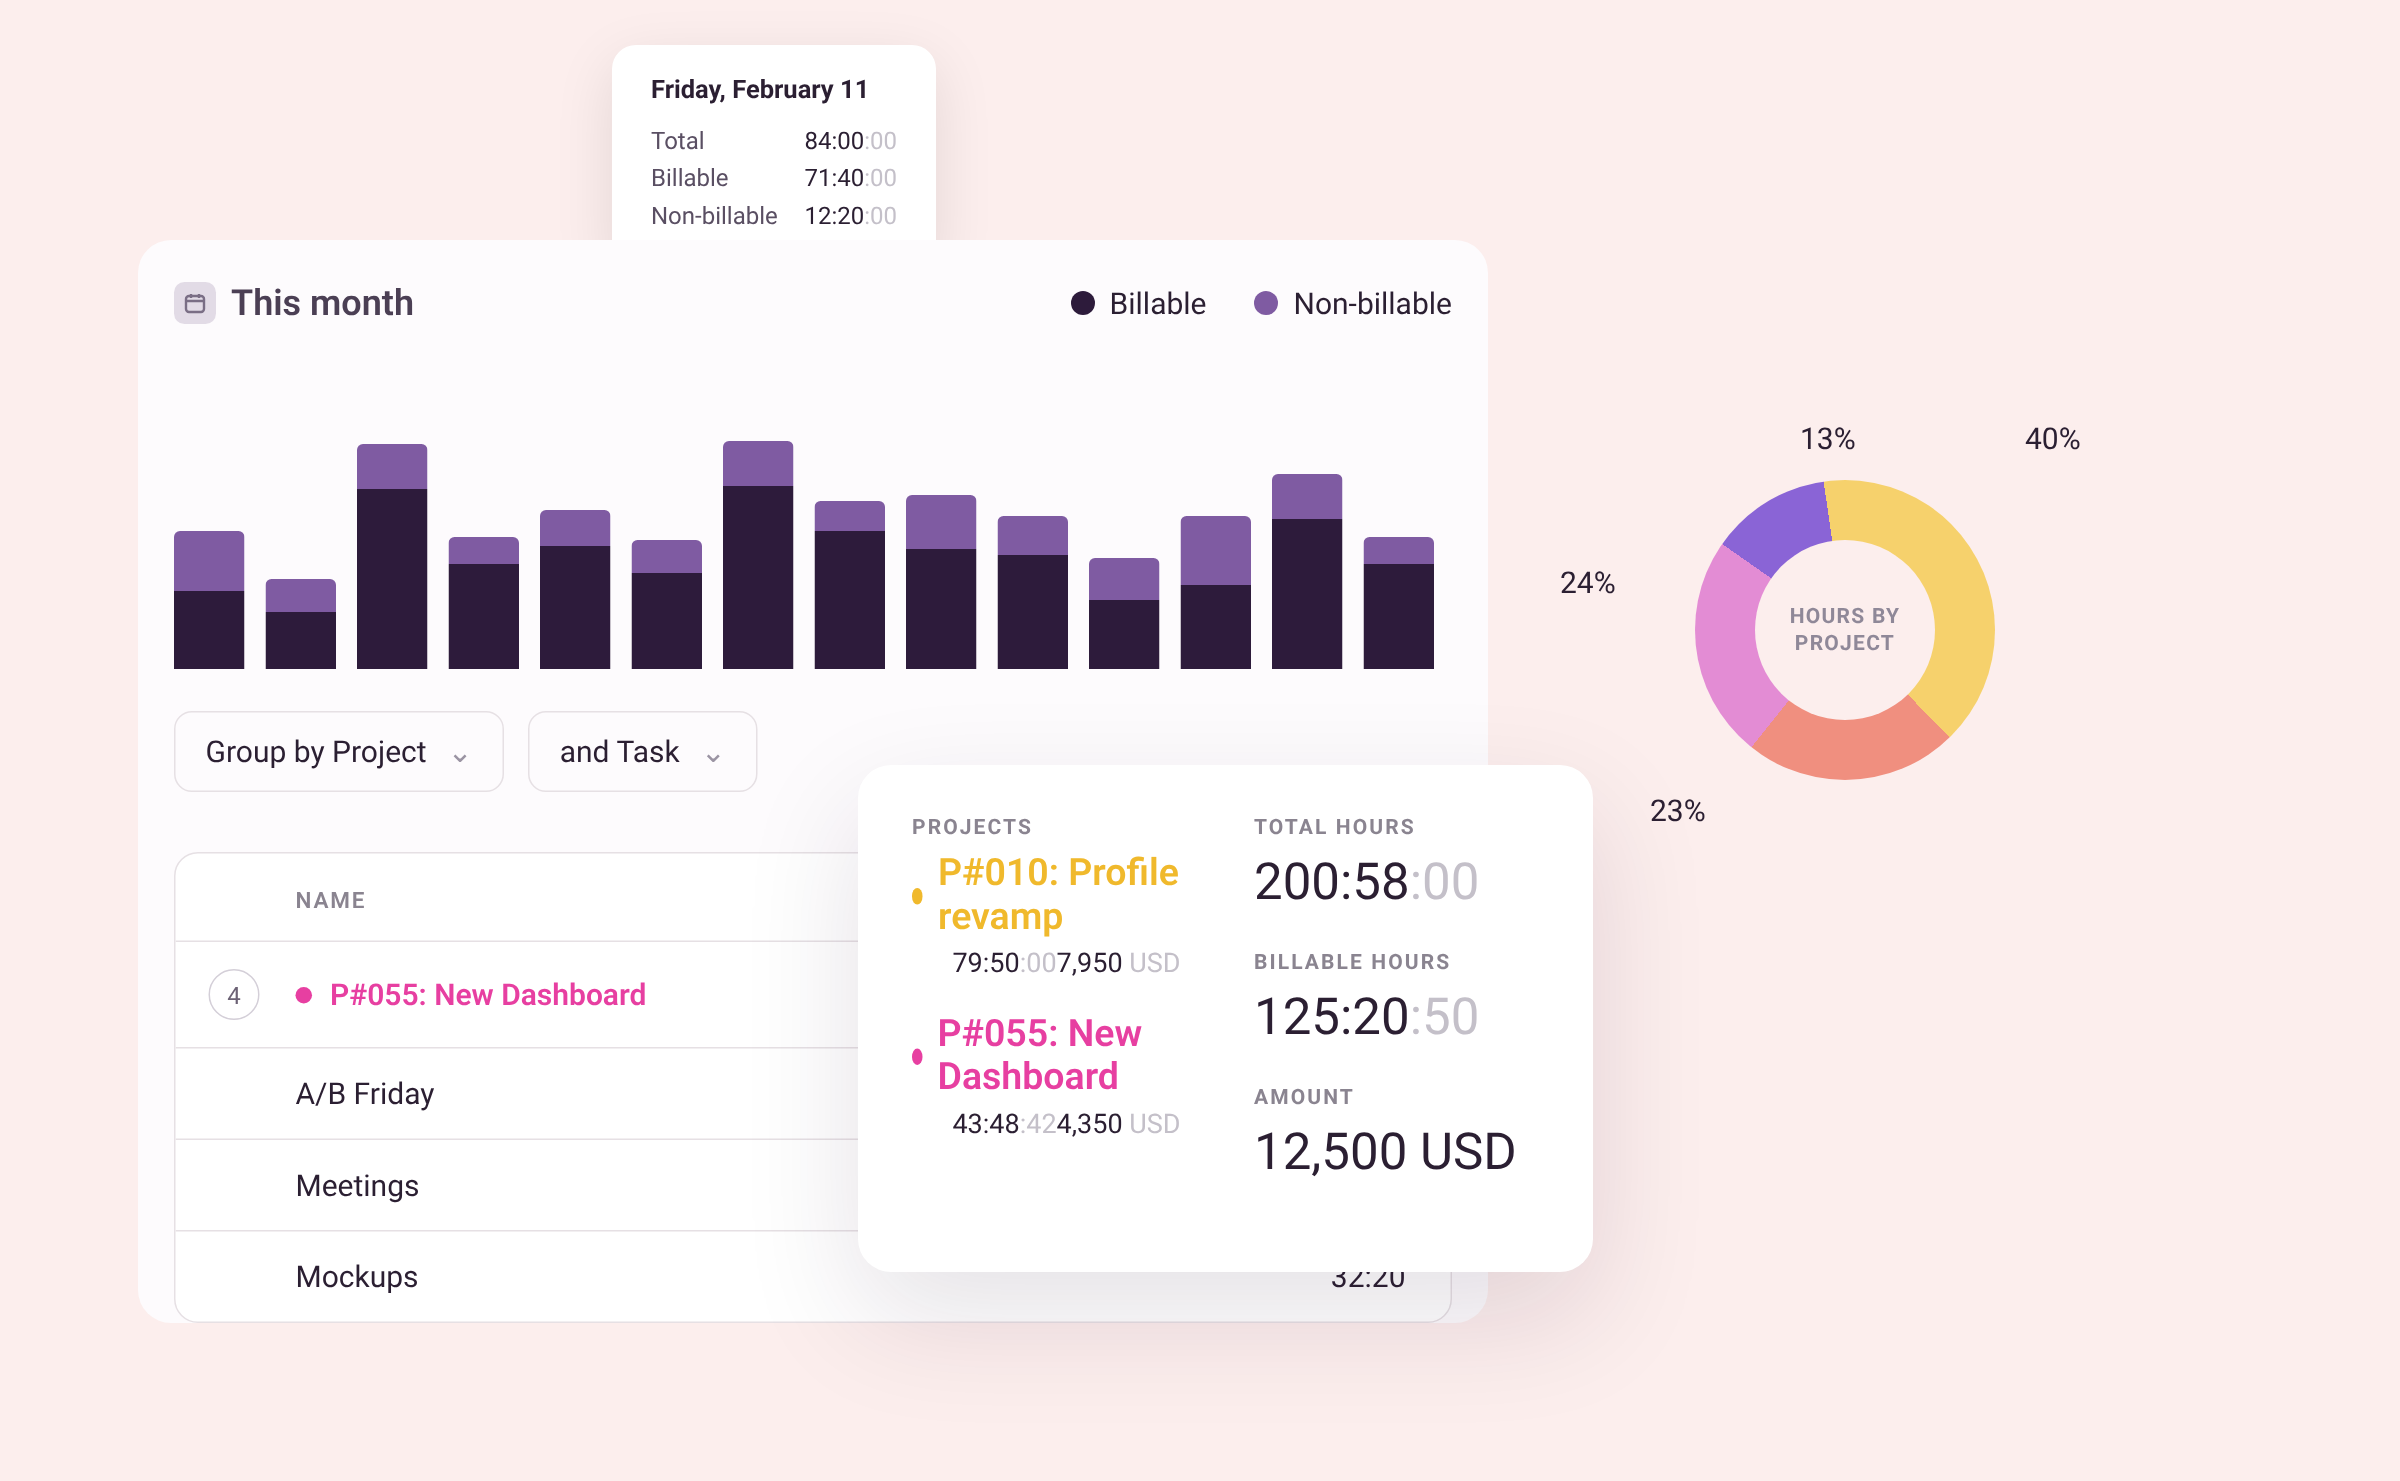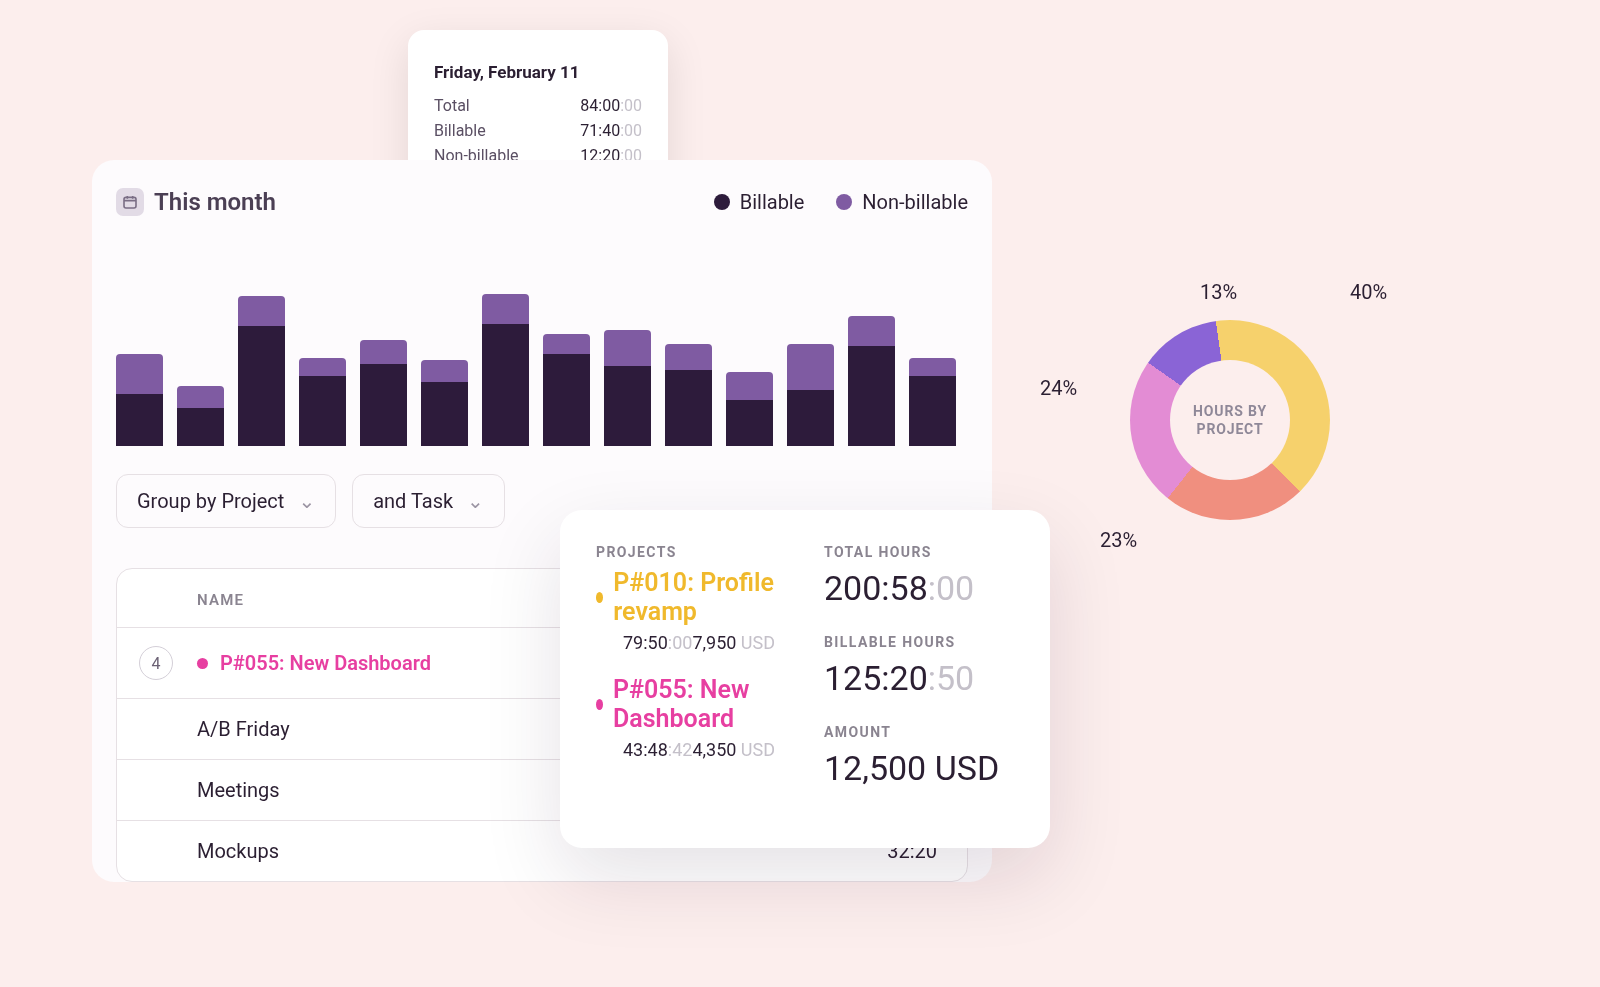--- a/index.html
+++ b/index.html
@@ -46,29 +46,29 @@
 .thead{display:flex;font-size:15px;letter-spacing:.08em;color:var(--muted);padding:22px 30px 18px 80px;font-weight:600}
 .thead .c1{flex:1}
 .trow{display:flex;align-items:center;padding:18px 30px 18px 22px;border-top:1px solid var(--border);font-size:20px;color:var(--text)}
 .trow .count{width:34px;height:34px;border:1.5px solid #d4cfd8;border-radius:50%;display:flex;align-items:center;justify-content:center;font-size:16px;color:#6c6275;margin-right:24px;flex-shrink:0}
 .trow .spacer{width:58px;flex-shrink:0}
 .trow .name{flex:1;display:flex;align-items:center;gap:12px}
 .trow .pdot{width:11px;height:11px;border-radius:50%;flex-shrink:0}
 .trow .dur{font-variant-numeric:tabular-nums}
 
 
-.tooltip{position:absolute;left:408px;top:30px;background:var(--card);border-radius:16px;box-shadow:0 12px 40px rgba(0,0,0,.1);padding:32px 26px;width:260px}
+.tooltip{position:absolute;left:408px;top:30px;background:var(--card);border-radius:16px;box-shadow:0 12px 40px rgba(0,0,0,.1);padding:20px 26px;width:216px}
 .tooltip::after{content:"";position:absolute;bottom:-9px;left:50%;transform:translateX(-50%);width:0;height:0;border-left:10px solid transparent;border-right:10px solid transparent;border-top:10px solid var(--card)}
 .tt-title{font-weight:700;font-size:17px;margin-bottom:14px;color:var(--text)}
 .tt-row{display:flex;justify-content:space-between;font-size:16px;color:#5a4f63;margin:6px 0}
 .tt-row .val{font-variant-numeric:tabular-nums;color:var(--text)}
 .tt-sec{color:var(--mutedL)}
 
 
-.stats{position:absolute;left:560px;top:510px;width:490px;background:var(--card);border-radius:22px;box-shadow:0 30px 80px rgba(40,20,50,.12);padding:34px 36px;display:flex;gap:44px}
+.stats{position:absolute;left:572px;top:510px;width:490px;background:var(--card);border-radius:22px;box-shadow:0 30px 80px rgba(40,20,50,.12);padding:34px 36px;display:flex;gap:44px}
 .stats-left{flex:1}
 .stats-right{width:190px}
 .cap{font-size:14px;letter-spacing:.1em;color:var(--muted);font-weight:700;margin-bottom:8px}
 .big{font-size:34px;color:var(--text);font-weight:400;font-variant-numeric:tabular-nums}
 .big .sec{color:var(--mutedL)}
 .block{margin-bottom:26px}
 .proj{margin-bottom:22px}
 .proj-title{font-size:25px;font-weight:600;display:flex;align-items:center;gap:10px;margin-bottom:6px}
 .proj-line{display:flex;justify-content:center;font-size:18px;color:var(--text);padding-left:22px}
 .proj-line .sec,.proj-line .cur{color:var(--mutedL)}

